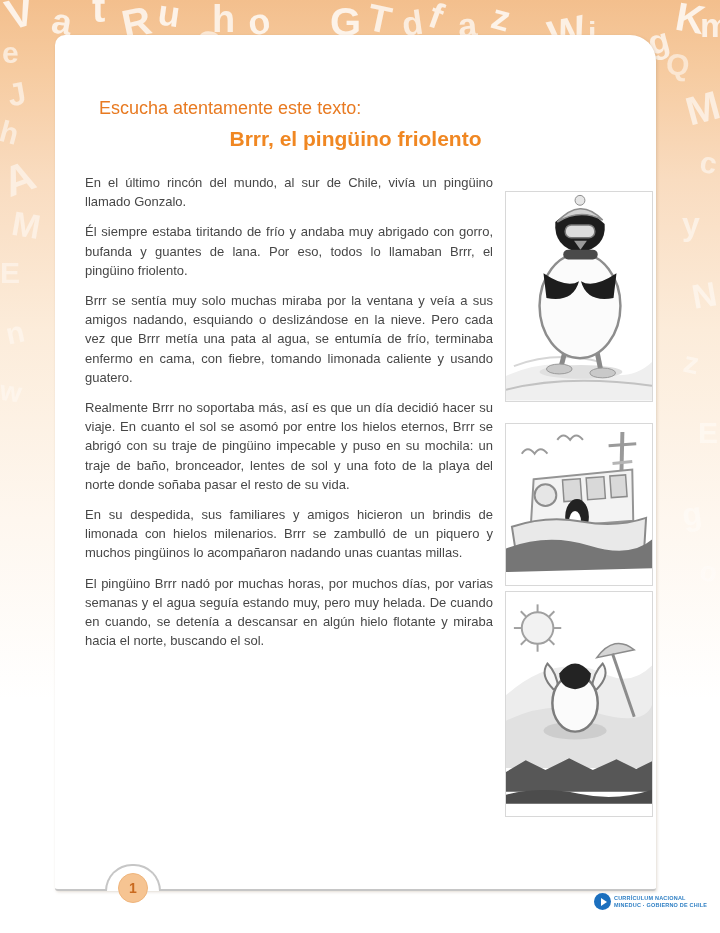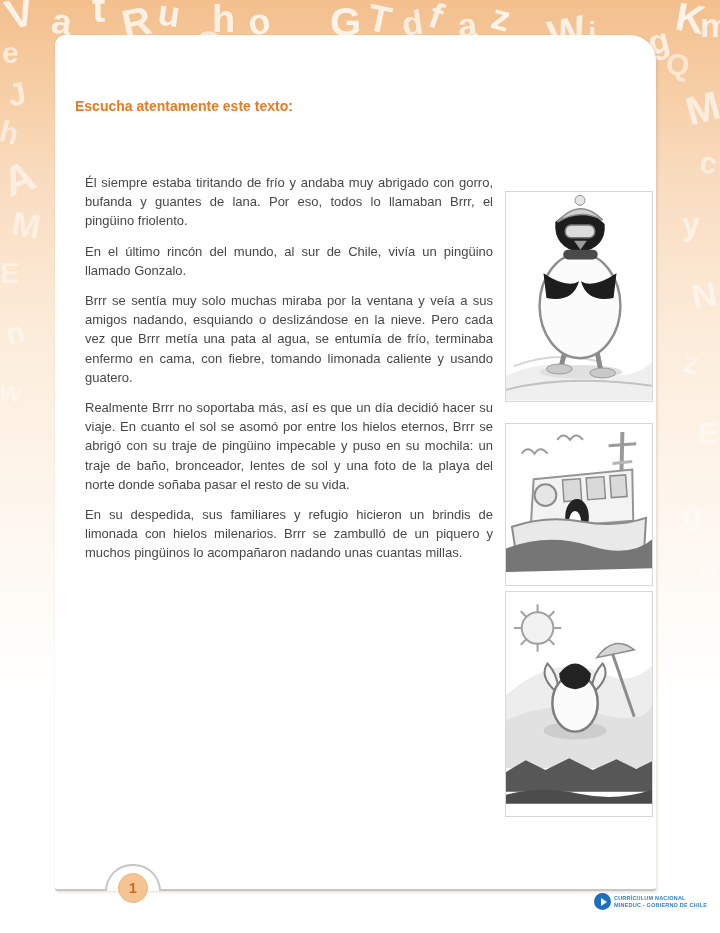--- a/index.html
+++ b/index.html
@@ -11,22 +11,22 @@
   
   #letters { position:absolute; inset:0; z-index:0; }
   #letters span { position:absolute; color:rgba(255,255,255,.88); font-weight:bold; line-height:1; }
 
   
   .sheet { position:absolute; left:55px; top:35px; width:601px; height:856px;
     background:#ffffff; border-radius:10px 26px 3px 3px; z-index:1;
     box-shadow:1px 1px 3px rgba(140,110,80,.25);
     border-bottom:2px solid #c6c6c6; }
 
-  .instruction { position:absolute; left:20px; top:63px;
-    color:#e87a21; font-weight:bold; font-size:14px; }
+  .instruction { position:absolute; left:44px; top:63px;
+    color:#e87a21; font-weight:normal; font-size:18px; }
   .doc-title { position:absolute; left:0; top:92px; width:100%;
     text-align:center; color:#f08722; font-weight:bold; font-size:21px; }
 
   .text-col { position:absolute; left:30px; top:138px; width:408px;
     color:#474747; font-size:13px; line-height:19.2px; text-align:justify; }
   .text-col p { margin-bottom:11px; }
 
   .art { position:absolute; left:450px; width:148px;
     background:#ffffff; border:1px solid #d8d8d8; overflow:hidden; }
   .art svg { display:block; width:100%; height:100%; }
@@ -92,27 +92,29 @@
     <span style="left: 682px; top: 208px; transform: rotate(0deg); font-size: 32px; opacity: 0.6;">y</span>
     <span style="left: 692px; top: 278px; transform: rotate(-10deg); font-size: 34px; opacity: 0.55;">N</span>
     <span style="left: 684px; top: 348px; transform: rotate(12deg); font-size: 30px; opacity: 0.5;">z</span>
     <span style="left: 698px; top: 418px; transform: rotate(0deg); font-size: 30px; opacity: 0.45;">E</span>
     <span style="left: 682px; top: 498px; transform: rotate(-8deg); font-size: 32px; opacity: 0.4;">g</span>
     <span style="left: 700px; top: 558px; transform: rotate(10deg); font-size: 28px; opacity: 0.35;">o</span>
   </div>
 
 <div class="sheet">
   <div class="instruction">Escucha atentamente este texto:</div>
+  <div class="doc-title">Brrr, el pingüino friolento</div>
 
   <div class="text-col">
+    <p>En el último rincón del mundo, al sur de Chile, vivía un pingüino llamado Gonzalo.</p>
     <p>Él siempre estaba tiritando de frío y andaba muy abrigado con gorro, bufanda y guantes de lana. Por eso, todos lo llamaban Brrr, el pingüino friolento.</p>
-    <p>En el último rincón del mundo, al sur de Chile, vivía un pingüino llamado Gonzalo.</p>
     <p>Brrr se sentía muy solo muchas miraba por la ventana y veía a sus amigos nadando, esquiando o deslizándose en la nieve. Pero cada vez que Brrr metía una pata al agua, se entumía de frío, terminaba enfermo en cama, con fiebre, tomando limonada caliente y usando guatero.</p>
     <p>Realmente Brrr no soportaba más, así es que un día decidió hacer su viaje. En cuanto el sol se asomó por entre los hielos eternos, Brrr se abrigó con su traje de pingüino impecable y puso en su mochila: un traje de baño, bronceador, lentes de sol y una foto de la playa del norte donde soñaba pasar el resto de su vida.</p>
-    <p>En su despedida, sus familiares y refugio hicieron un brindis de limonada con hielos milenarios. Brrr se zambulló de un piquero y muchos pingüinos lo acompañaron nadando unas cuantas millas.</p>
+    <p>En su despedida, sus familiares y amigos hicieron un brindis de limonada con hielos milenarios. Brrr se zambulló de un piquero y muchos pingüinos lo acompañaron nadando unas cuantas millas.</p>
+    <p>El pingüino Brrr nadó por muchas horas, por muchos días, por varias semanas y el agua seguía estando muy, pero muy helada. De cuando en cuando, se detenía a descansar en algún hielo flotante y miraba hacia el norte, buscando el sol.</p>
   </div>
 
   <div class="art" id="art1">
     <svg viewBox="0 0 148 211">
       <path d="M0 186 Q45 166 85 180 T148 172 L148 211 L0 211 Z" fill="#efefef"></path>
       <path d="M0 200 Q62 184 148 196" stroke="#c2c2c2" stroke-width="2" fill="none"></path>
       <path d="M8 176 Q50 160 96 172" stroke="#d6d6d6" stroke-width="2" fill="none"></path>
       <ellipse cx="76" cy="182" rx="42" ry="7" fill="#e0e0e0"></ellipse>
       <line x1="60" y1="160" x2="56" y2="176" stroke="#8a8a8a" stroke-width="5"></line>
       <line x1="92" y1="160" x2="96" y2="180" stroke="#8a8a8a" stroke-width="5"></line>

